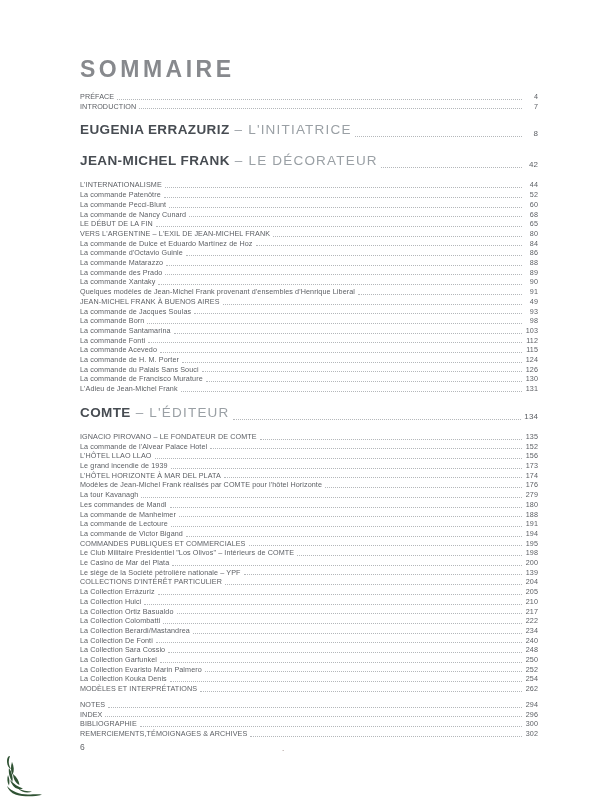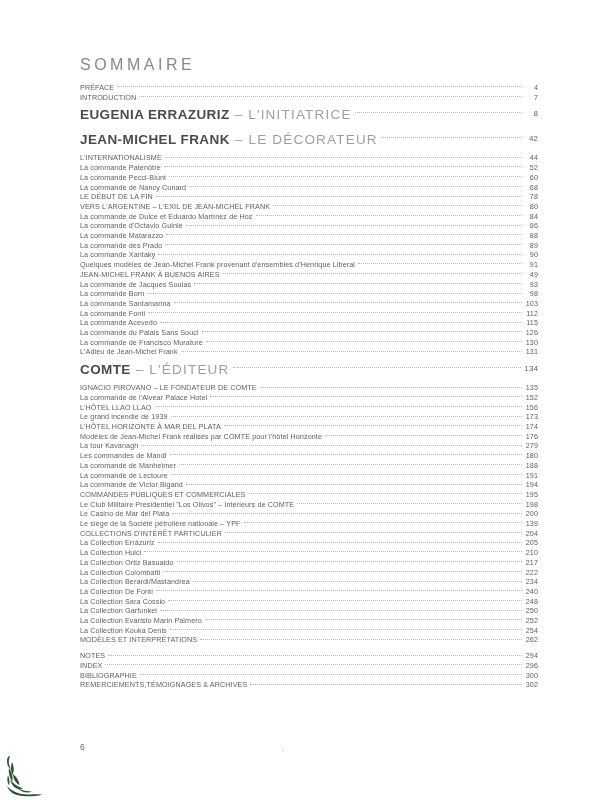--- a/index.html
+++ b/index.html
@@ -15,49 +15,49 @@
   .page{
     position:relative;
     width:600px;height:800px;
     background:#ffffff;
     font-family:"Liberation Sans","DejaVu Sans",sans-serif;
     overflow:hidden;
   }
   .content{position:absolute;left:80px;right:62px;top:56px;}
   h1.title{
     margin:0 0 9px 0;
-    font-size:16px;
-    font-weight:400;
+    font-size:23px;
+    font-weight:700;
     letter-spacing:3.5px;
     color:var(--c-title);
   }
   .row{
     display:flex;
-    align-items:center;
+    align-items:flex-end;
     line-height:9.7px;
     font-size:7.2px;
     color:var(--c-body);
     letter-spacing:0.1px;
   }
   .row .lbl{white-space:nowrap;}
   .row .leader{
     flex:1;
     border-bottom:1px dotted var(--c-leader);
     margin:0 3px 2px 3px;
     min-width:10px;
   }
   .row .pg{
     text-align:right;
     min-width:13px;
     white-space:nowrap;
   }
   .row.chapter{
     line-height:24px;
     font-size:13.5px;
-    margin:1px 0;
+    margin:7px 0;
   }
   .row.chapter strong{
     color:var(--c-chapter-bold);
     font-weight:bold;
     letter-spacing:0.4px;
   }
   .row.chapter .lt{
     color:var(--c-chapter-light);
     font-weight:300;
     letter-spacing:1.2px;
@@ -121,21 +121,21 @@
           <span class="pg">60</span>
         </div>
         <div class="row sub">
           <span class="lbl">La commande de Nancy Cunard</span>
           <span class="leader"></span>
           <span class="pg">68</span>
         </div>
         <div class="row section">
           <span class="lbl">LE DÉBUT DE LA FIN</span>
           <span class="leader"></span>
-          <span class="pg">78</span>
+          <span class="pg">65</span>
         </div>
         <div class="row section">
           <span class="lbl">VERS L'ARGENTINE – L'EXIL DE JEAN-MICHEL FRANK</span>
           <span class="leader"></span>
           <span class="pg">80</span>
         </div>
         <div class="row sub">
           <span class="lbl">La commande de Dulce et Eduardo Martínez de Hoz</span>
           <span class="leader"></span>
           <span class="pg">84</span>
@@ -187,20 +187,25 @@
         </div>
         <div class="row sub">
           <span class="lbl">La commande Fonti</span>
           <span class="leader"></span>
           <span class="pg">112</span>
         </div>
         <div class="row sub">
           <span class="lbl">La commande Acevedo</span>
           <span class="leader"></span>
           <span class="pg">115</span>
+        </div>
+        <div class="row sub">
+          <span class="lbl">La commande de H. M. Porter</span>
+          <span class="leader"></span>
+          <span class="pg">124</span>
         </div>
         <div class="row sub">
           <span class="lbl">La commande du Palais Sans Souci</span>
           <span class="leader"></span>
           <span class="pg">126</span>
         </div>
         <div class="row sub">
           <span class="lbl">La commande de Francisco Murature</span>
           <span class="leader"></span>
           <span class="pg">130</span>

